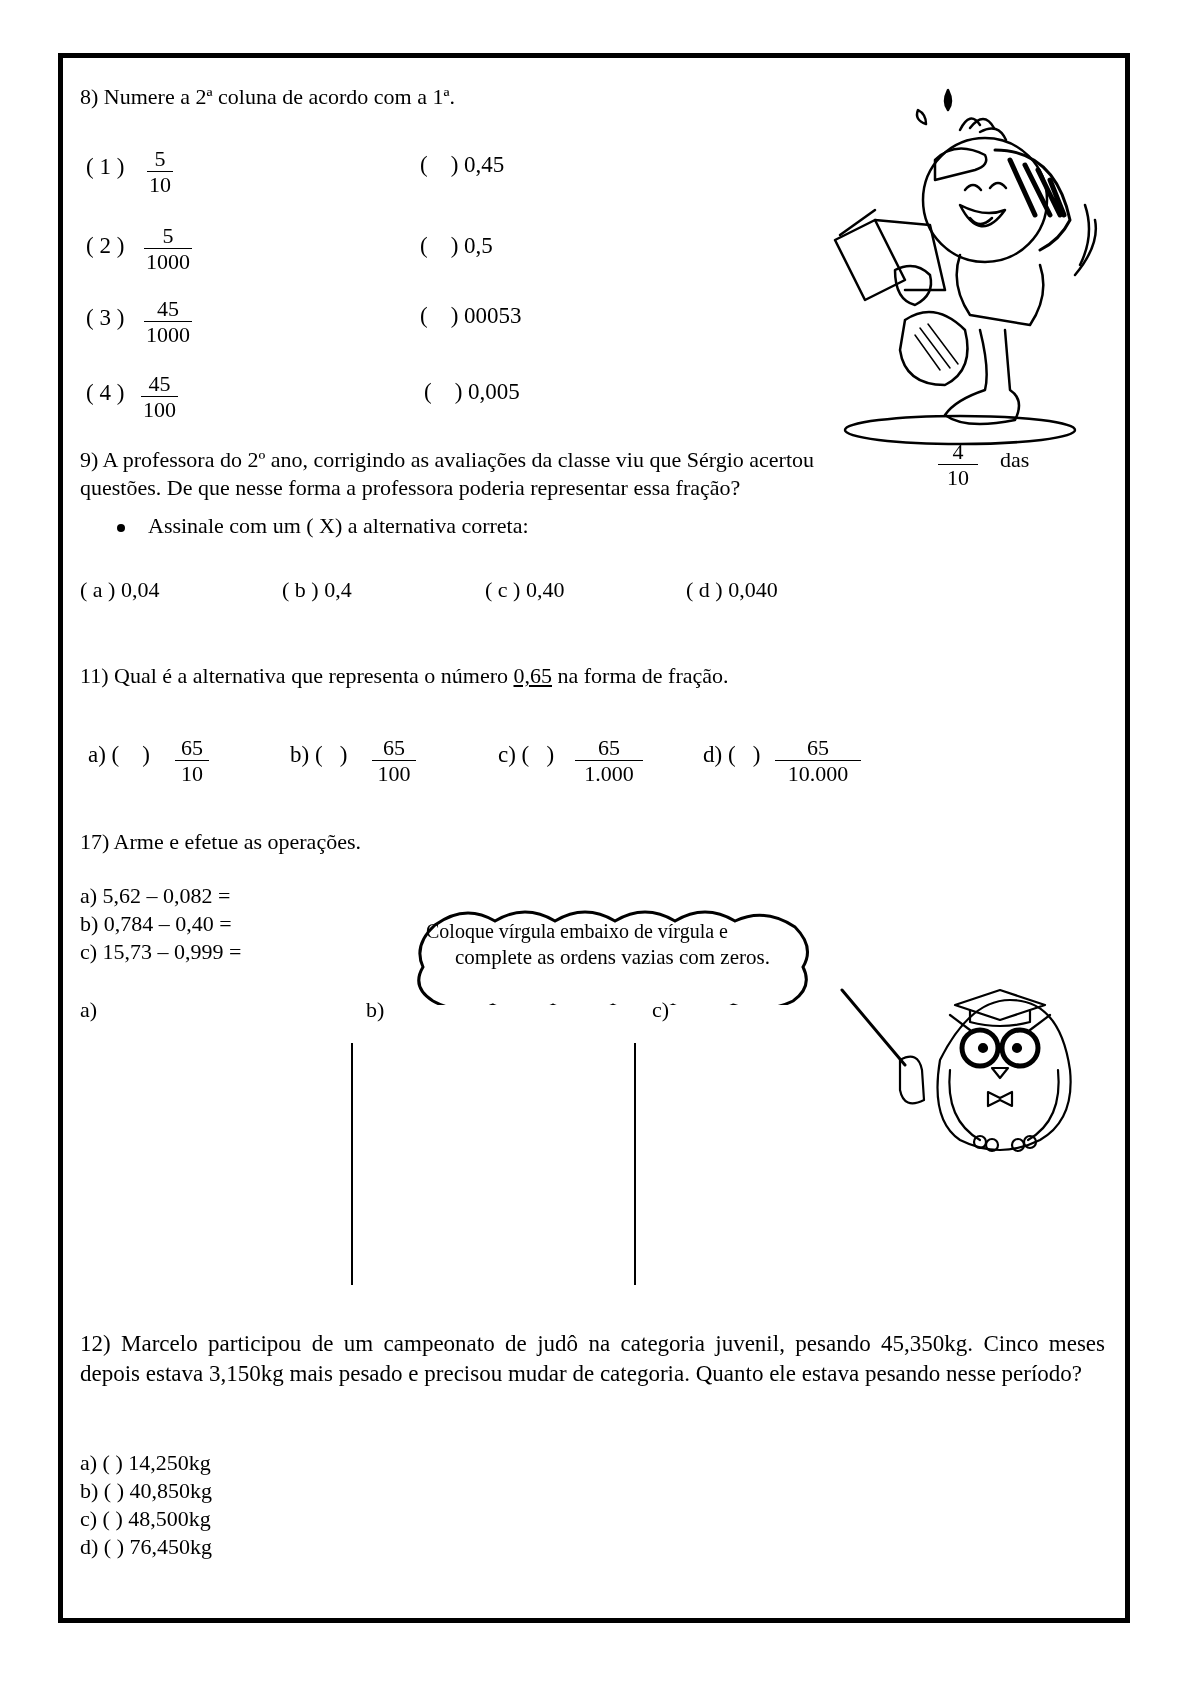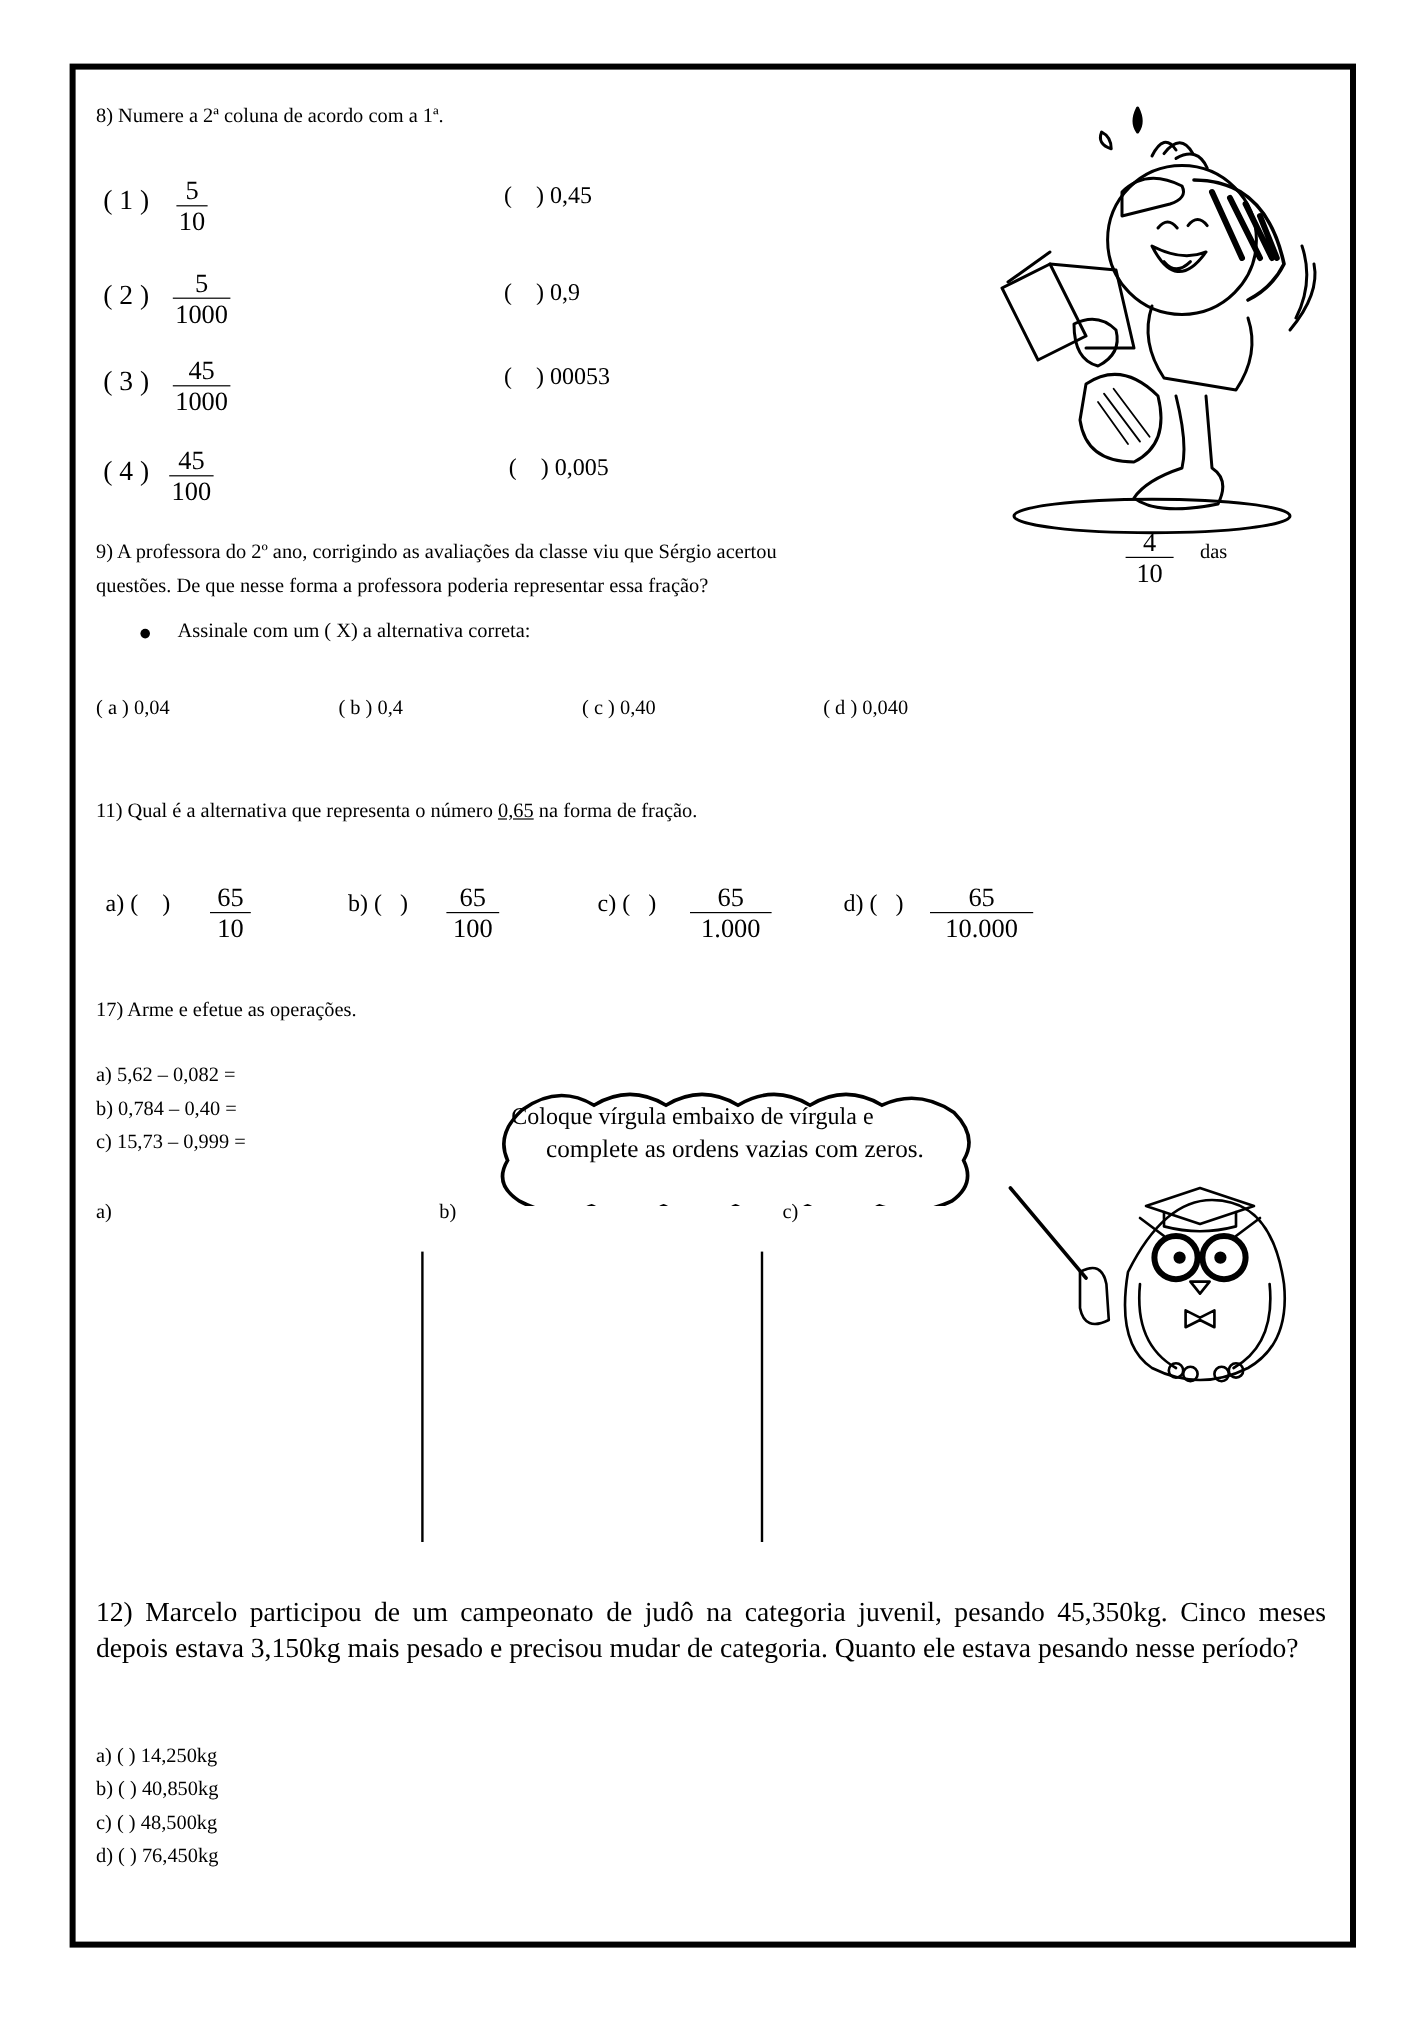--- a/index.html
+++ b/index.html
@@ -1,22 +1,22 @@
 <!DOCTYPE html>
 <html><head>
 <meta charset="utf-8">
 <style>
   html, body { margin: 0; padding: 0; background: #ffffff; }
   body { width: 1190px; height: 1684px; position: relative; overflow: hidden;
          font-family: "Liberation Serif", "DejaVu Serif", serif; color: #000; }
   .frame { position: absolute; left: 58px; top: 53px; width: 1062px; height: 1560px;
            border: 5px solid #000; box-sizing: content-box; }
   .abs { position: absolute; white-space: nowrap; }
-  .t { font-size: 17px; line-height: 28px; }
-  .t-sm { font-size: 20px; }
+  .t { font-size: 22px; line-height: 28px; }
+  .t-sm { font-size: 23px; }
   .frac { position: absolute; display: inline-flex; flex-direction: column; align-items: center;
           font-size: 22px; line-height: 24px; }
   .frac .num { padding: 0 2px; }
   .frac .bar { border-top: 1.5px solid #000; align-self: stretch; }
   .frac .den { padding: 1px 2px 0; }
   .paren { font-size: 23px; }
   .u { text-decoration: underline; }
   .para { position: absolute; font-size: 23px; line-height: 30px; text-align: justify; }
   .vline { position: absolute; width: 2px; background: #000; }
   .bullet { position: absolute; width: 8px; height: 8px; border-radius: 50%; background: #000; }
@@ -55,21 +55,21 @@
   <span class="bar"></span>
   <span class="den">100</span>
 </div>
 
 <div class="abs t-sm" style="left:420px; top:152px;">
   <span style="white-space:pre">(    )</span>
   <span>0,45</span>
 </div>
 <div class="abs t-sm" style="left:420px; top:233px;">
   <span style="white-space:pre">(    )</span>
-  <span>0,9</span>
+  <span>0,5</span>
 </div>
 <div class="abs t-sm" style="left:420px; top:303px;">
   <span style="white-space:pre">(    )</span>
   <span>00053</span>
 </div>
 <div class="abs t-sm" style="left:424px; top:379px;">
   <span style="white-space:pre">(    )</span>
   <span>0,005</span>
 </div>
 

